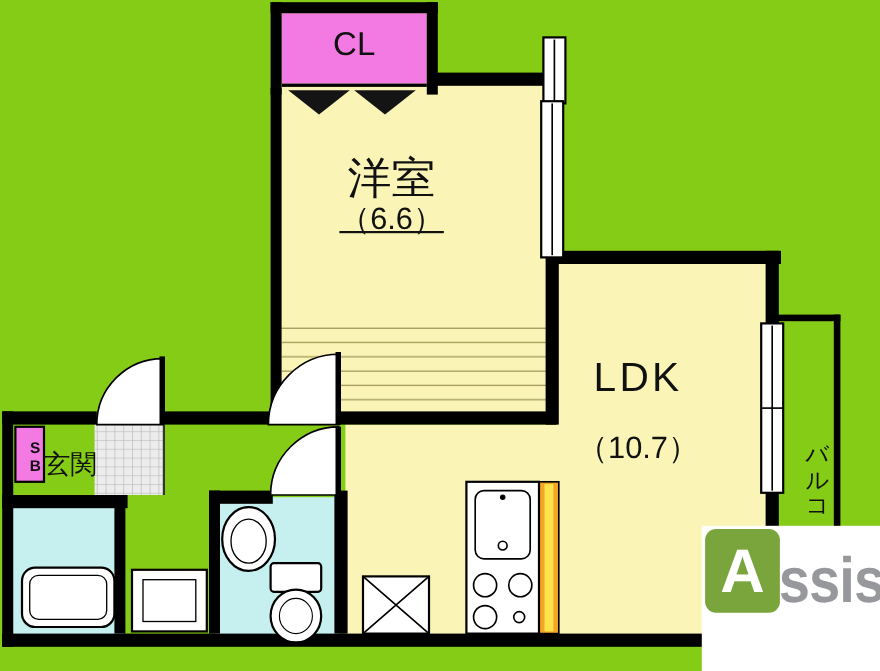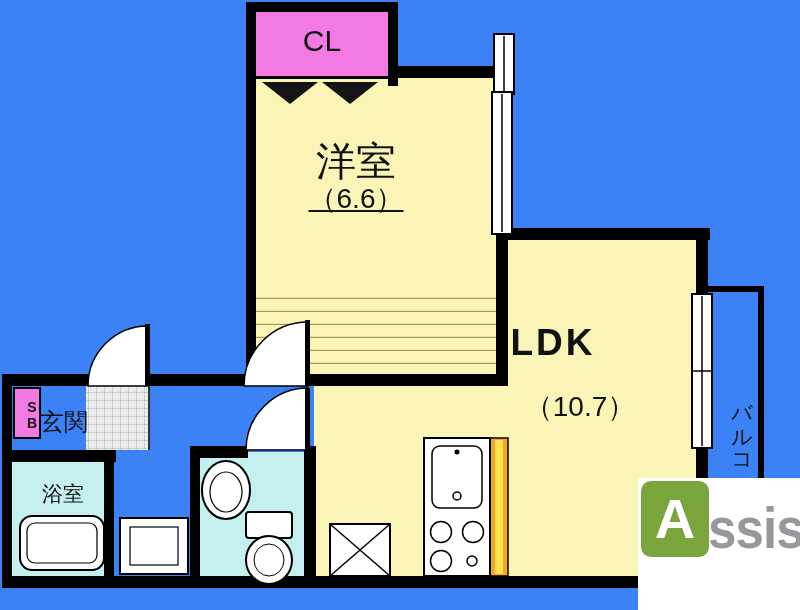--- a/index.html
+++ b/index.html
@@ -1,16 +1,16 @@
 <!DOCTYPE html>
 <html style="--room-yellow: #faf5b6; --accent-pink: #f27ae2; --wet-cyan: #c6efef; --counter-orange: #f5a623; --counter-yellow: #ffe34d; --wall-black: #000000; --logo-green: #7aa53c; --logo-gray: #97989b;"><head>
 <meta charset="utf-8">
 <style>
   html,body{margin:0;padding:0;background:#fff;}
-  #plan{position:relative;width:800px;height:610px;background:#3b82f6;overflow:hidden;
+  #plan{position:relative;width:800px;height:610px;background:#84cc16;overflow:hidden;
         font-family:"Liberation Sans","DejaVu Sans",sans-serif;}
   .abs{position:absolute;}
   .lbl{position:absolute;color:#111;text-align:center;white-space:nowrap;font-weight:500;}
   .vert{writing-mode:vertical-rl;text-orientation:upright;}
   svg{position:absolute;left:0;top:0;}
 </style>
 </head>
 <body>
 
 <div id="plan">
@@ -126,25 +126,24 @@
       <circle cx="473" cy="532" r="10.5" stroke-width="1.5"></circle>
       <circle cx="441" cy="561" r="10.5" stroke-width="1.5"></circle>
       <circle cx="472" cy="561" r="5" stroke-width="1.5"></circle>
     </g>
   </g>
 </svg>
 
 <div class="lbl" style="left:252px;top:24px;width:140px;font-size:30px;">CL</div>
 <div class="lbl" style="left:256px;top:134px;width:200px;font-size:40px;">洋室</div>
 <div class="lbl" style="left:256px;top:180px;width:200px;font-size:28px;text-decoration:underline;">（6.6）</div>
-<div class="lbl" style="left:453px;top:322px;width:200px;font-size:37px;letter-spacing:3px;font-weight:bold;">LDK</div>
+<div class="lbl" style="left:480px;top:322px;width:200px;font-size:37px;letter-spacing:3px;">LDK</div>
 <div class="lbl" style="left:480px;top:388px;width:200px;font-size:28px;">（10.7）</div>
 <div class="lbl" style="left:38px;top:406px;width:52px;font-size:24px;">玄関</div>
 <div class="lbl vert" style="left:16px;top:392px;width:24px;height:46px;font-size:14px;font-weight:bold;">SB</div>
-<div class="lbl" style="left:20px;top:480px;width:86px;font-size:21px;">浴室</div>
 <div class="lbl vert" style="left:712px;top:352px;width:44px;height:180px;font-size:21px;letter-spacing:2px;">バルコニー</div>
 
 <div class="abs" style="left:638px;top:478px;width:162px;height:132px;background:#fff;">
   <div class="abs" style="left:3px;top:3px;width:68px;height:76px;background:var(--logo-green,#7aa53c);border-radius:10px;display:flex;align-items:center;justify-content:center;">
     <span style="color:#fff;font-size:56px;font-weight:bold;line-height:1;">A</span>
   </div>
   <div class="abs" style="left:70px;top:2px;height:96px;line-height:96px;font-size:58px;font-weight:bold;color:var(--logo-gray,#97989b);transform:scaleX(.88);transform-origin:left center;letter-spacing:-1px;">ssist</div>
 </div>
 
 </div>

